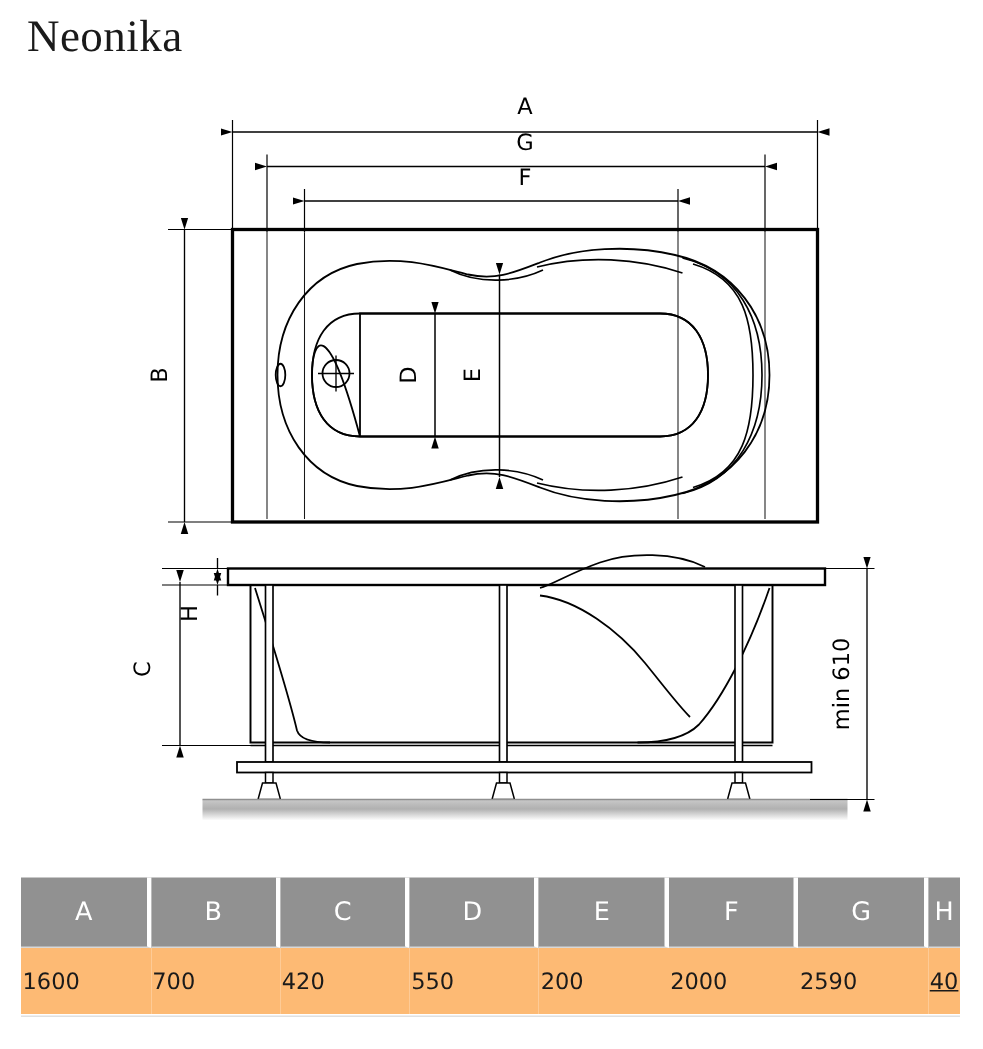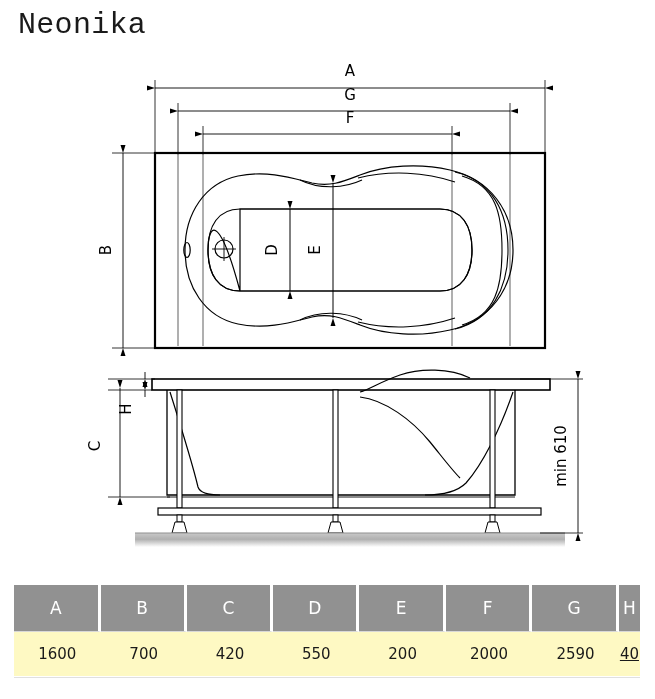--- a/index.html
+++ b/index.html
@@ -16,21 +16,21 @@
     overflow: hidden;
   }
   #title {
     position: absolute;
     left: 18px;
     top: 8px;
     font-size: 30px;
     font-weight: 400;
     color: #1a1a1a;
     letter-spacing: 0.3px;
-    font-family: Liberation Mono, monospace;
+    font-family: Liberation Serif, serif;
   }
   #drawing {
     position: absolute;
     left: 0; top: 0;
     width: 655px;
     height: 575px;
   }
   
   #spec-table {
     position: absolute;
@@ -46,23 +46,22 @@
     text-align: center;
     font-size: 17px;
     font-family: "DejaVu Sans", sans-serif;
     height: 47px;
     vertical-align: middle;
     border-right: 3px solid #ffffff;
     border-bottom: 1px solid #d8d8d8;
   }
   #spec-table .hdr-row td:last-child { border-right: none; }
   #spec-table .val-row td {
-    background: #fef9c3;
+    background: #fdba74;
     color: #1a1a1a;
-    text-align: center;
     font-size: 15px;
     font-family: "DejaVu Sans", sans-serif;
     height: 44px;
     vertical-align: middle;
   }
   #spec-table .val-row {
     border-bottom: 1px solid #e2e2e2;
   }
   .tbl-wrap-line {
     position: absolute;

